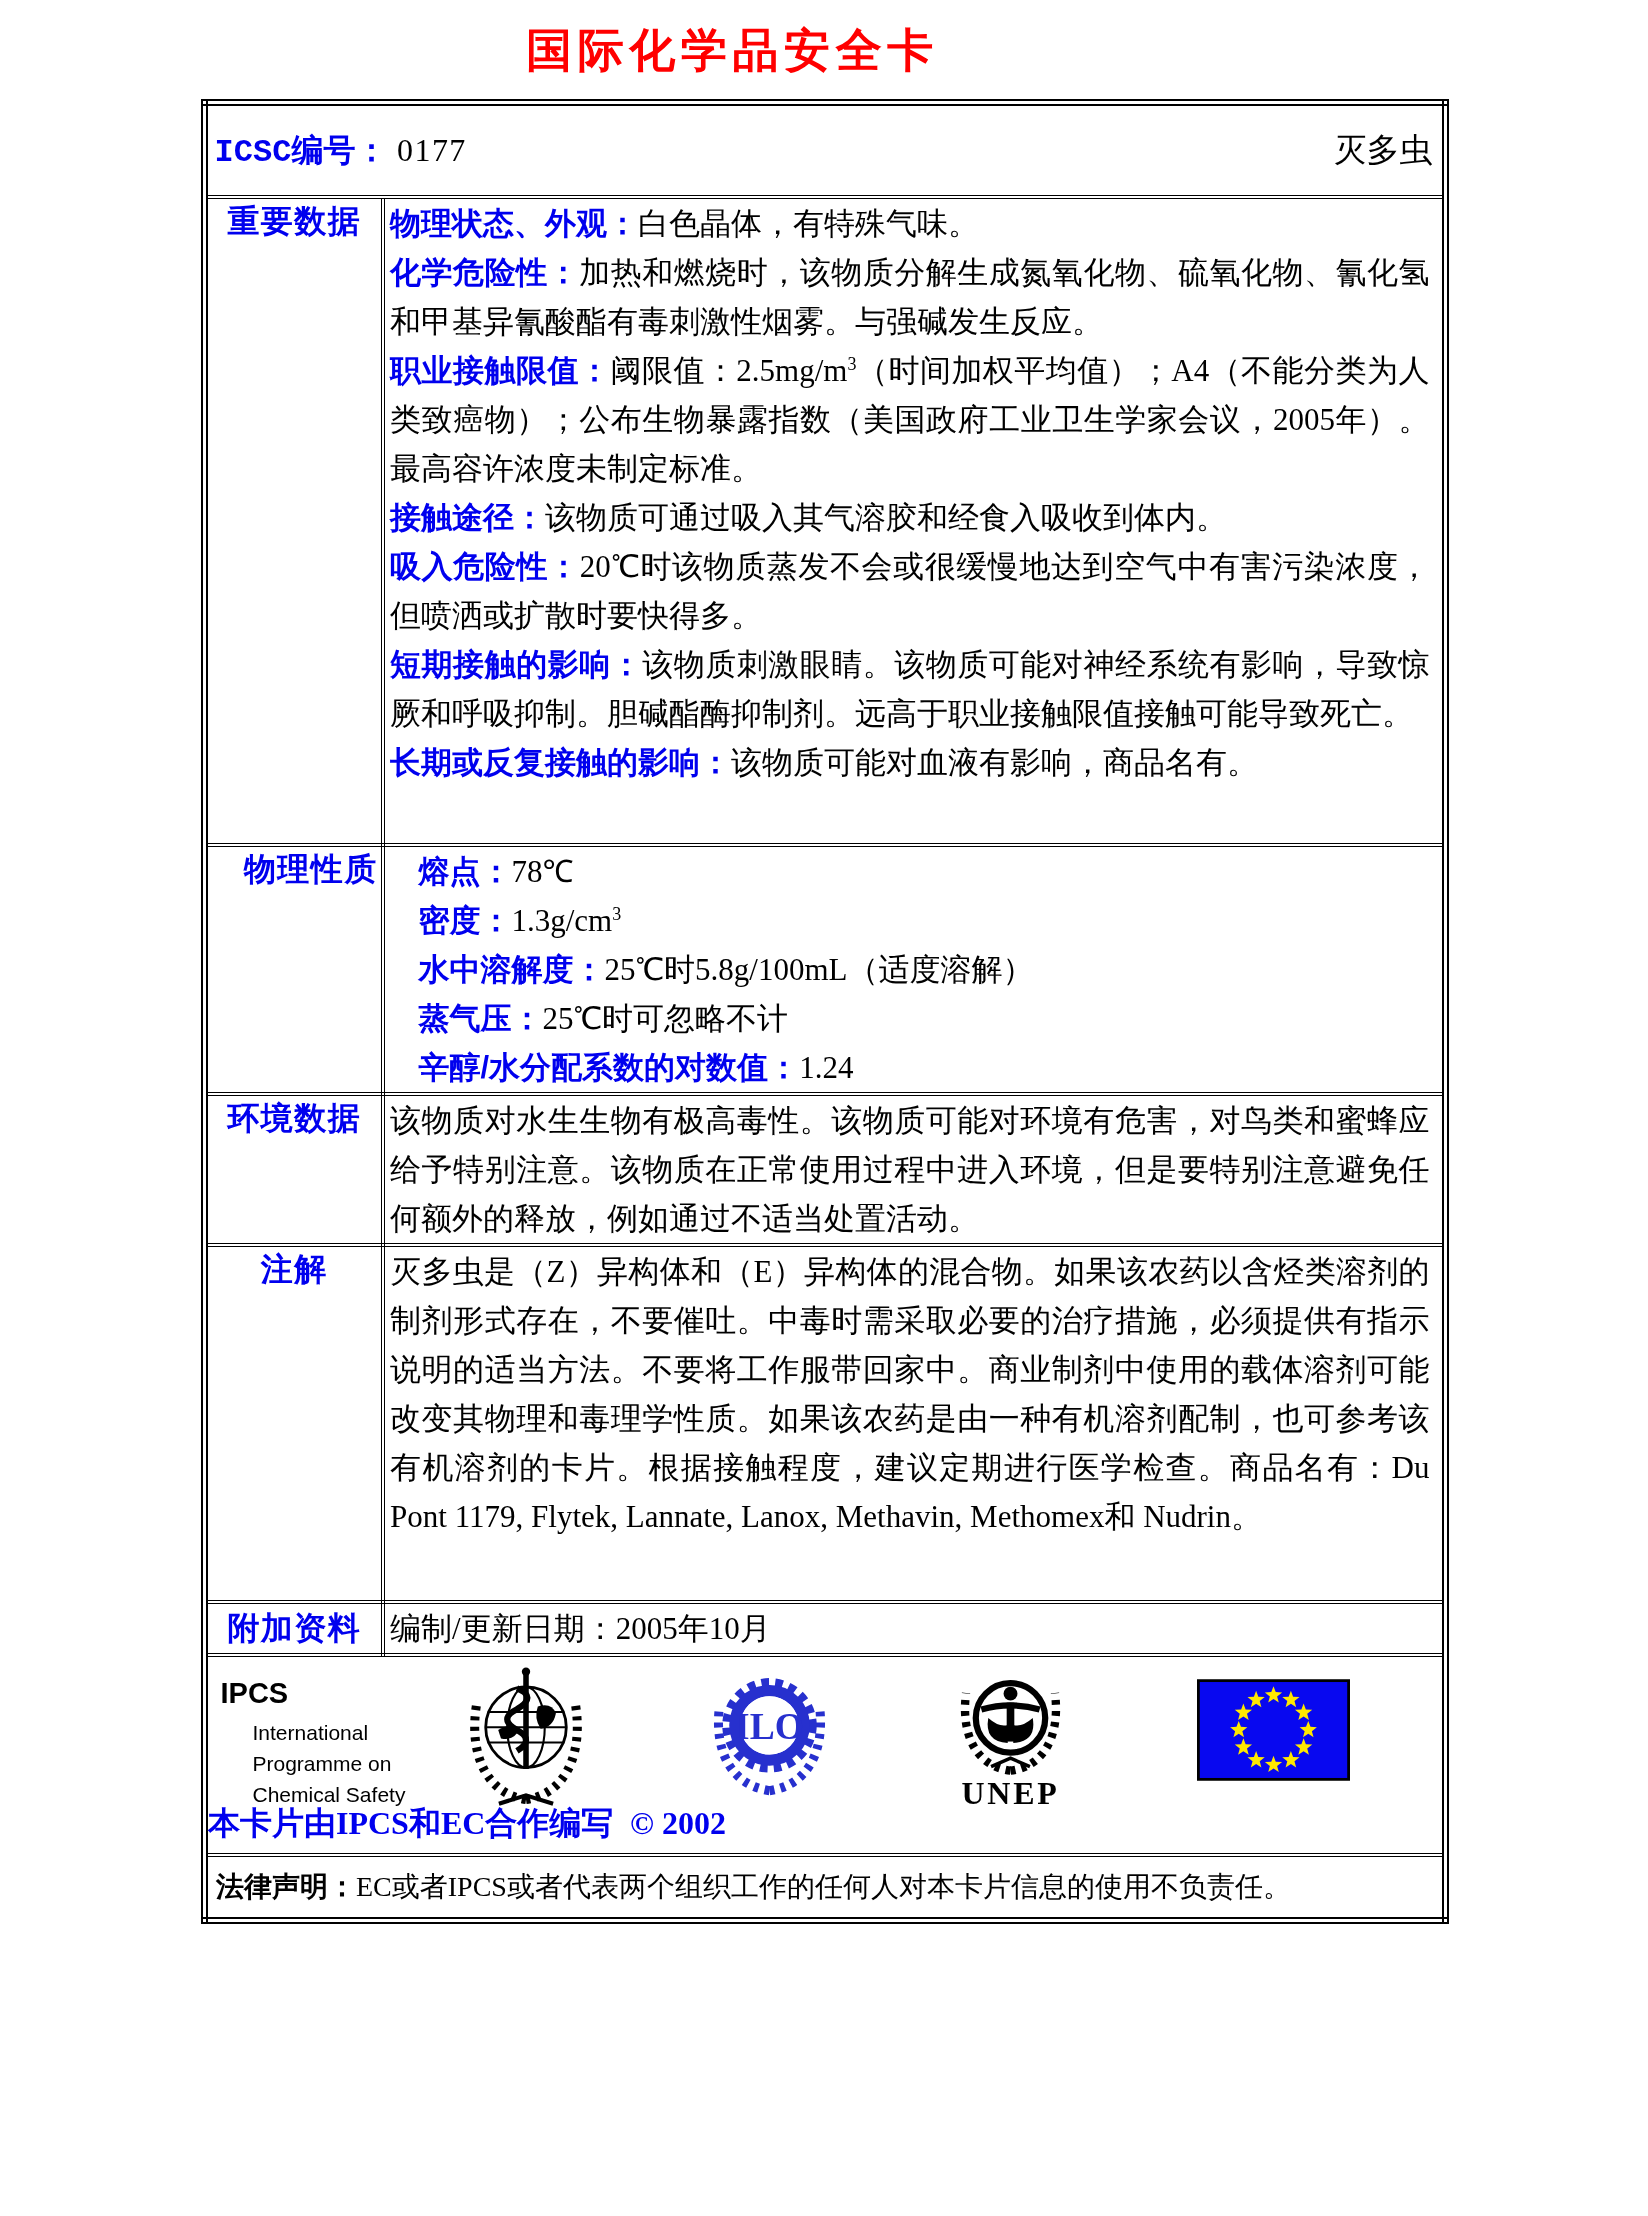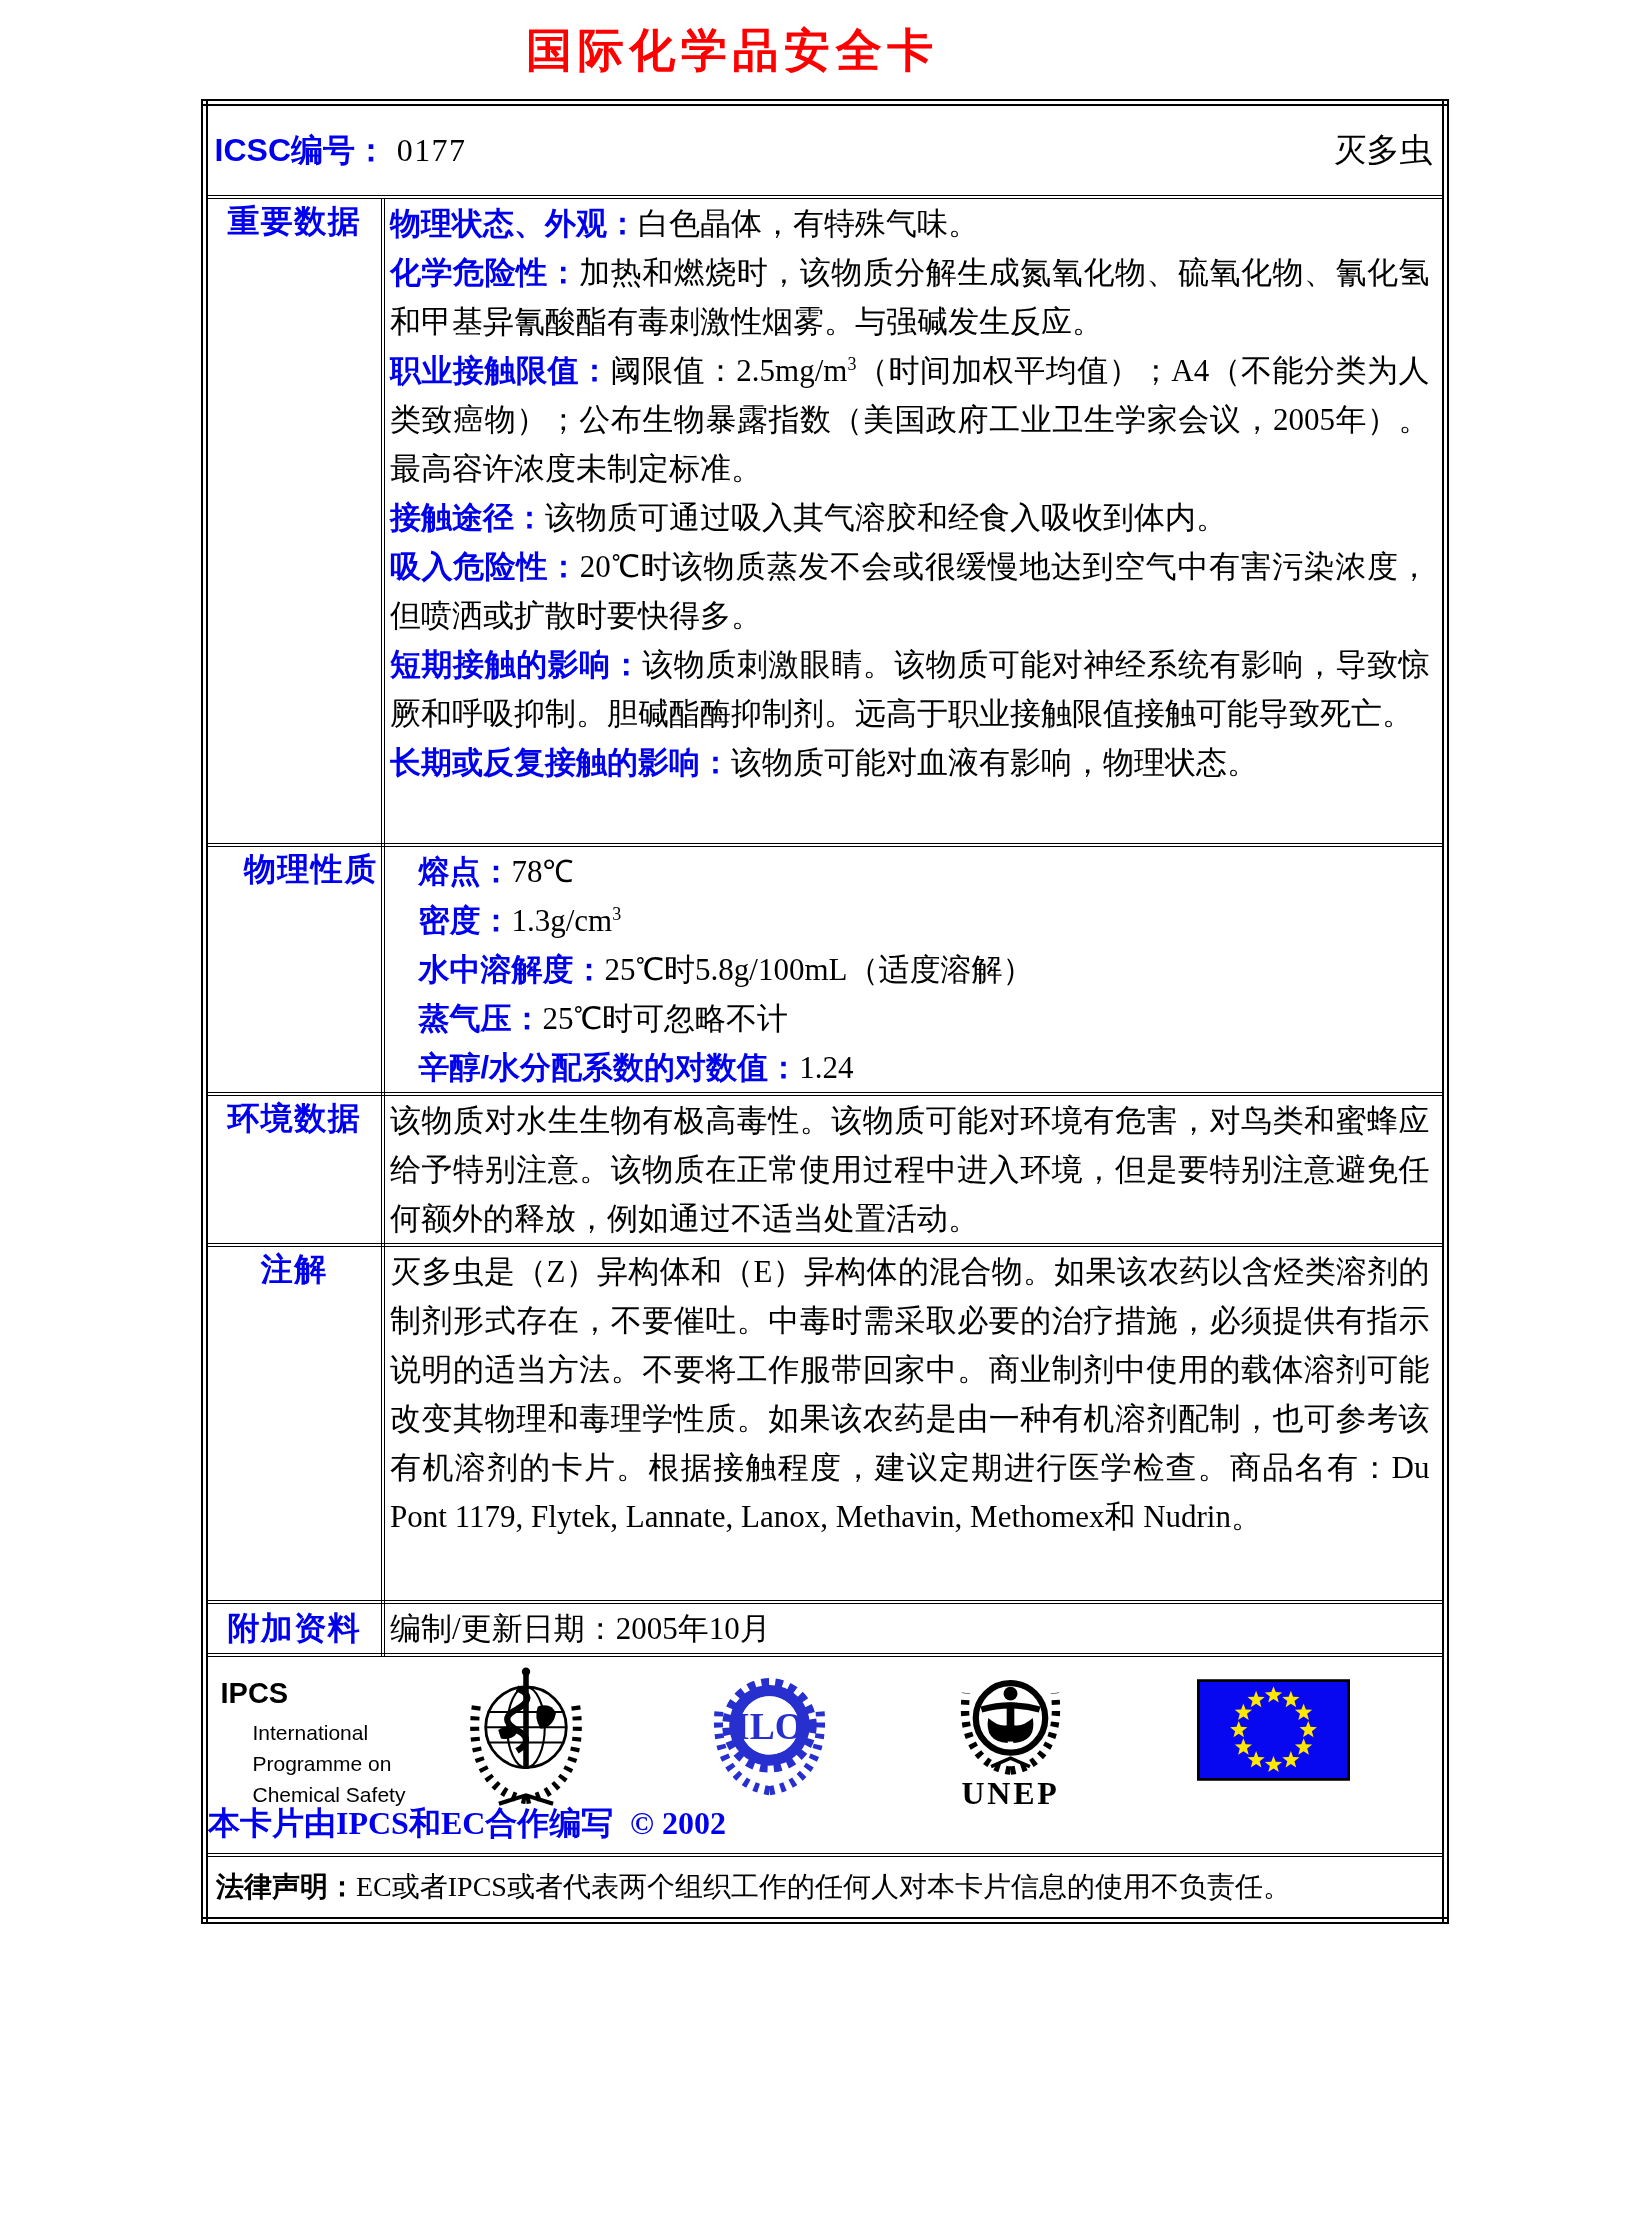--- a/index.html
+++ b/index.html
@@ -34,21 +34,21 @@
   tr.r-header  td{height:87px;vertical-align:middle;}
   tr.r-important td{height:642px;}
   tr.r-physical  td{height:241px;padding-left:34px;}
   tr.r-env       td{height:145px;}
   tr.r-notes     td{height:351px;}
   tr.r-additional td{height:46px;vertical-align:middle;}
   tr.r-logos     td{height:180px;}
   tr.r-legal     td{height:58px;vertical-align:middle;margin-top:46px;}
   
   .header-flex{display:flex;justify-content:space-between;align-items:center;padding:0 8.4px 0 5.6px;font-size:32px;}
-  .hdr-label{color:var(--label-blue);font-family:Liberation Sans, sans-serif;font-weight:bold;}
+  .hdr-label{color:var(--label-blue);font-family:Liberation Mono, monospace;font-weight:bold;}
   .hdr-num{margin-left:9.7px;letter-spacing:1.4px;}
   .hdr-name{font-size:33px;}
   
   td.label-cell{
     text-align:center;vertical-align:middle;
     color:var(--label-blue);font-family:"Liberation Sans",sans-serif;
     font-weight:bold;font-size:32px;letter-spacing:1.4px;
   }
   
   td.content-cell{padding:0 12.5px 0 5.6px;font-size:31px;line-height:49px;}
@@ -110,21 +110,21 @@
 
     <tr class="r-important">
       <td class="label-cell">重要数据</td>
       <td class="content-cell">
             <div class="para"><span class="seg-label">物理状态、外观：</span><span class="seg-t">白色晶体，有特殊气味。</span></div>
             <div class="para"><span class="seg-label">化学危险性：</span><span class="seg-t">加热和燃烧时，该物质分解生成氮氧化物、硫氧化物、氰化氢和甲基异氰酸酯有毒刺激性烟雾。与强碱发生反应。</span></div>
             <div class="para"><span class="seg-label">职业接触限值：</span><span class="seg-t">阈限值：2.5mg/m</span><sup class="seg-sup">3</sup><span class="seg-t">（时间加权平均值）；A4（不能分类为人类致癌物）；公布生物暴露指数（美国政府工业卫生学家会议，2005年）。最高容许浓度未制定标准。</span></div>
             <div class="para"><span class="seg-label">接触途径：</span><span class="seg-t">该物质可通过吸入其气溶胶和经食入吸收到体内。</span></div>
             <div class="para"><span class="seg-label">吸入危险性：</span><span class="seg-t">20℃时该物质蒸发不会或很缓慢地达到空气中有害污染浓度，但喷洒或扩散时要快得多。</span></div>
             <div class="para"><span class="seg-label">短期接触的影响：</span><span class="seg-t">该物质刺激眼睛。该物质可能对神经系统有影响，导致惊厥和呼吸抑制。胆碱酯酶抑制剂。远高于职业接触限值接触可能导致死亡。</span></div>
-            <div class="para"><span class="seg-label">长期或反复接触的影响：</span><span class="seg-t">该物质可能对血液有影响，物理状态。</span></div>
+            <div class="para"><span class="seg-label">长期或反复接触的影响：</span><span class="seg-t">该物质可能对血液有影响，商品名有。</span></div>
           </td>
     </tr>
 
     <tr class="r-physical">
       <td class="label-cell">物理性质</td>
       <td class="content-cell">
             <div class="para"><span class="seg-label">熔点：</span><span class="seg-t">78℃</span></div>
             <div class="para"><span class="seg-label">密度：</span><span class="seg-t">1.3g/cm</span><sup class="seg-sup">3</sup></div>
             <div class="para"><span class="seg-label">水中溶解度：</span><span class="seg-t">25℃时5.8g/100mL（适度溶解）</span></div>
             <div class="para"><span class="seg-label">蒸气压：</span><span class="seg-t">25℃时可忽略不计</span></div>

